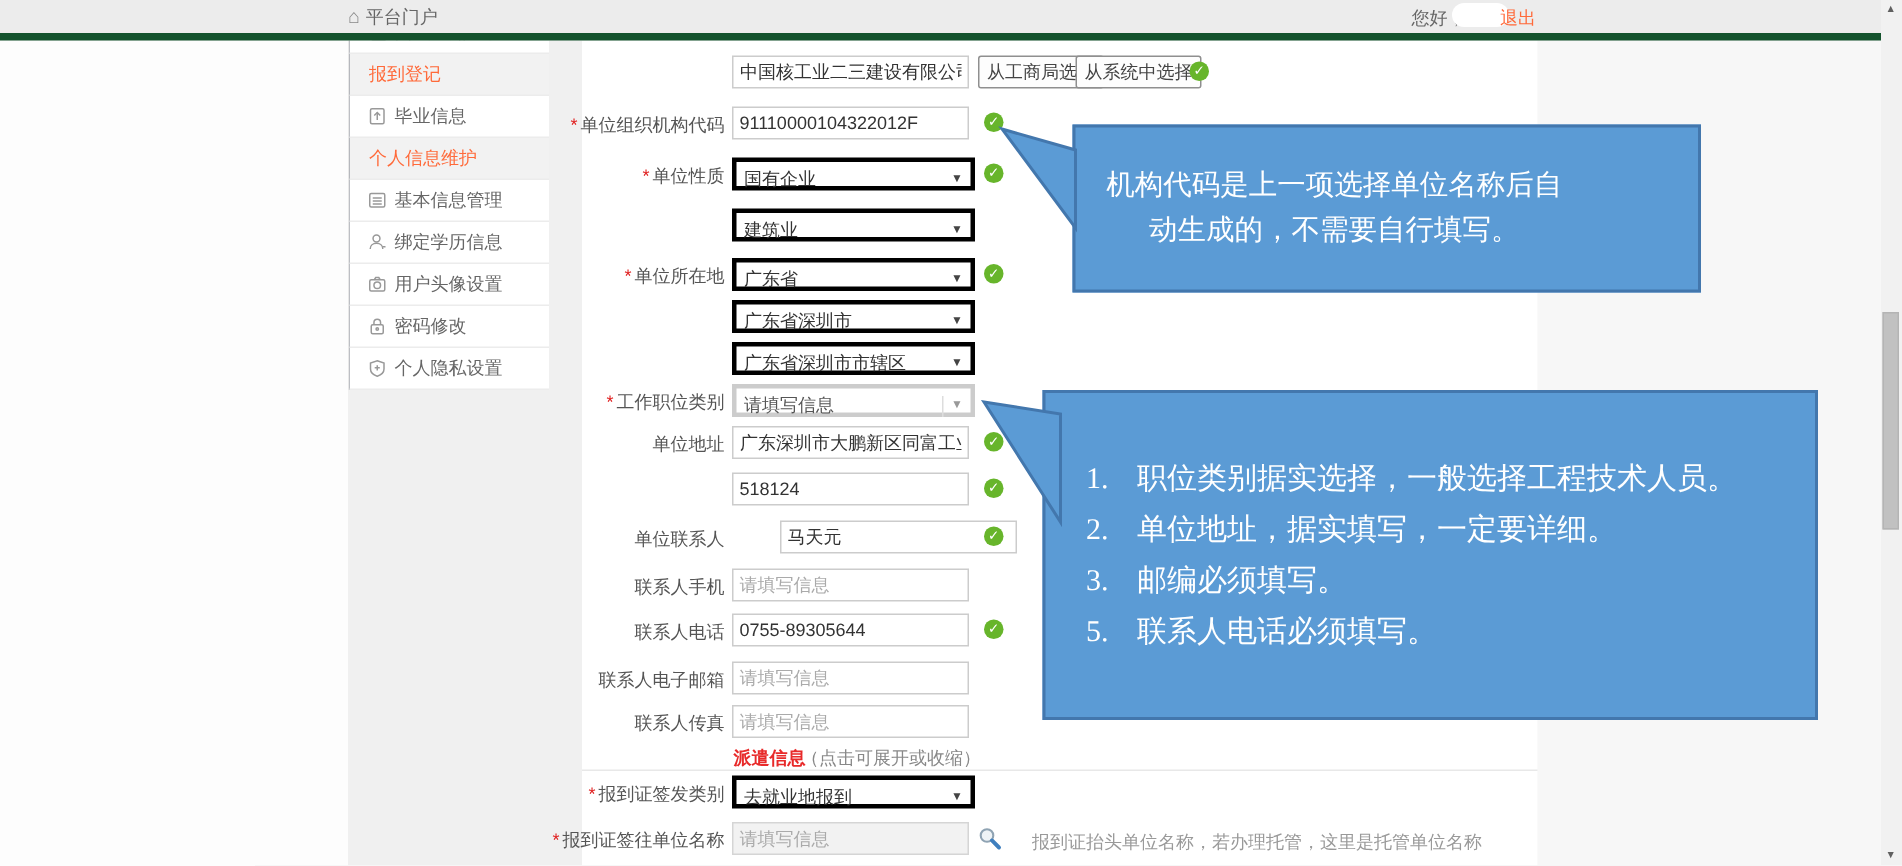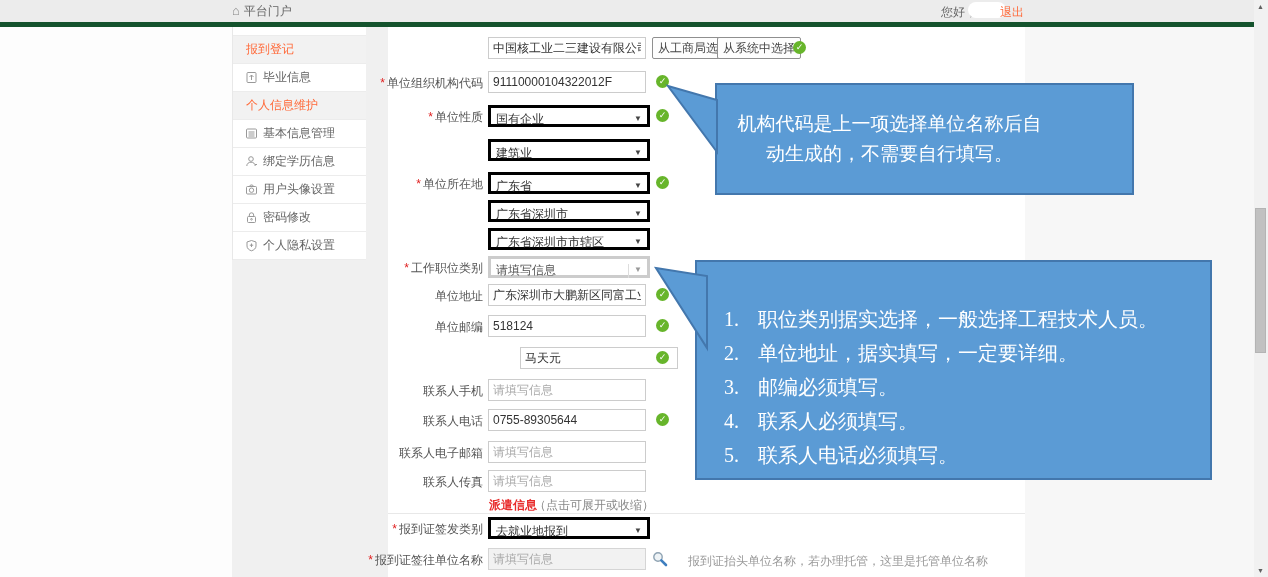--- a/index.html
+++ b/index.html
@@ -197,23 +197,23 @@
         <span class="arr">▼</span>
       </div>
       <div class="row-label" style="left: 233px; top: 260px;"><span class="req">*</span><span>工作职位类别</span></div>
       <div class="sel combo" style="left: 488px; top: 256px;">
         <span class="val">请填写信息</span>
         <span class="arr">▼</span>
       </div>
       <div class="row-label" style="left: 233px; top: 288px;"><span>单位地址</span></div>
       <input class="fld" value="广东深圳市大鹏新区同富工业区西环南路1号" style="left: 488px; top: 284px;">
       <span class="check" style="left: 656px; top: 288px;">✓</span>
-      <div class="row-label" style="left: 233px; top: 319px;"><span>单位邮编</span></div>
       <input class="fld" value="518124" style="left: 488px; top: 315px;">
       <span class="check" style="left: 656px; top: 319px;">✓</span>
+      <div class="row-label" style="left: 233px; top: 351px;"><span>单位联系人</span></div>
       <input class="fld" value="马天元" style="left: 488px; top: 347px; margin-left: 32px;">
       <span class="check" style="left: 656px; top: 351px;">✓</span>
       <div class="row-label" style="left: 233px; top: 383px;"><span>联系人手机</span></div>
       <input class="fld" placeholder="请填写信息" style="left: 488px; top: 379px;">
       <div class="row-label" style="left: 233px; top: 413px;"><span>联系人电话</span></div>
       <input class="fld" value="0755-89305644" style="left: 488px; top: 409px;">
       <span class="check" style="left: 656px; top: 413px;">✓</span>
       <div class="row-label" style="left: 233px; top: 445px;"><span>联系人电子邮箱</span></div>
       <input class="fld" placeholder="请填写信息" style="left: 488px; top: 441px;">
       <div class="row-label" style="left: 233px; top: 474px;"><span>联系人传真</span></div>
@@ -246,21 +246,20 @@
   </div>
 
   <svg class="pointer" style="left:650px;top:260px;" width="60" height="95" viewBox="0 0 60 95">
     <polygon points="6,8 57,16 57,88" fill="#5b9bd5" stroke="#4377ad" stroke-width="2"></polygon>
   </svg>
   <div class="bubble" id="bubble2">
     <ol id="bubble2-list">
         <li><span class="num">1.</span><span>职位类别据实选择，一般选择工程技术人员。</span></li>
         <li><span class="num">2.</span><span>单位地址，据实填写，一定要详细。</span></li>
         <li><span class="num">3.</span><span>邮编必须填写。</span></li>
-        <li><span class="num">4.</span><span>联系人必须填写。</span></li>
         <li><span class="num">5.</span><span>联系人电话必须填写。</span></li>
       </ol>
   </div>
 
   <div class="abs" id="scrollbar">
     <span id="scroll-up">▲</span>
     <div id="scroll-thumb"></div>
     <span id="scroll-down">▼</span>
   </div>
 </div>

